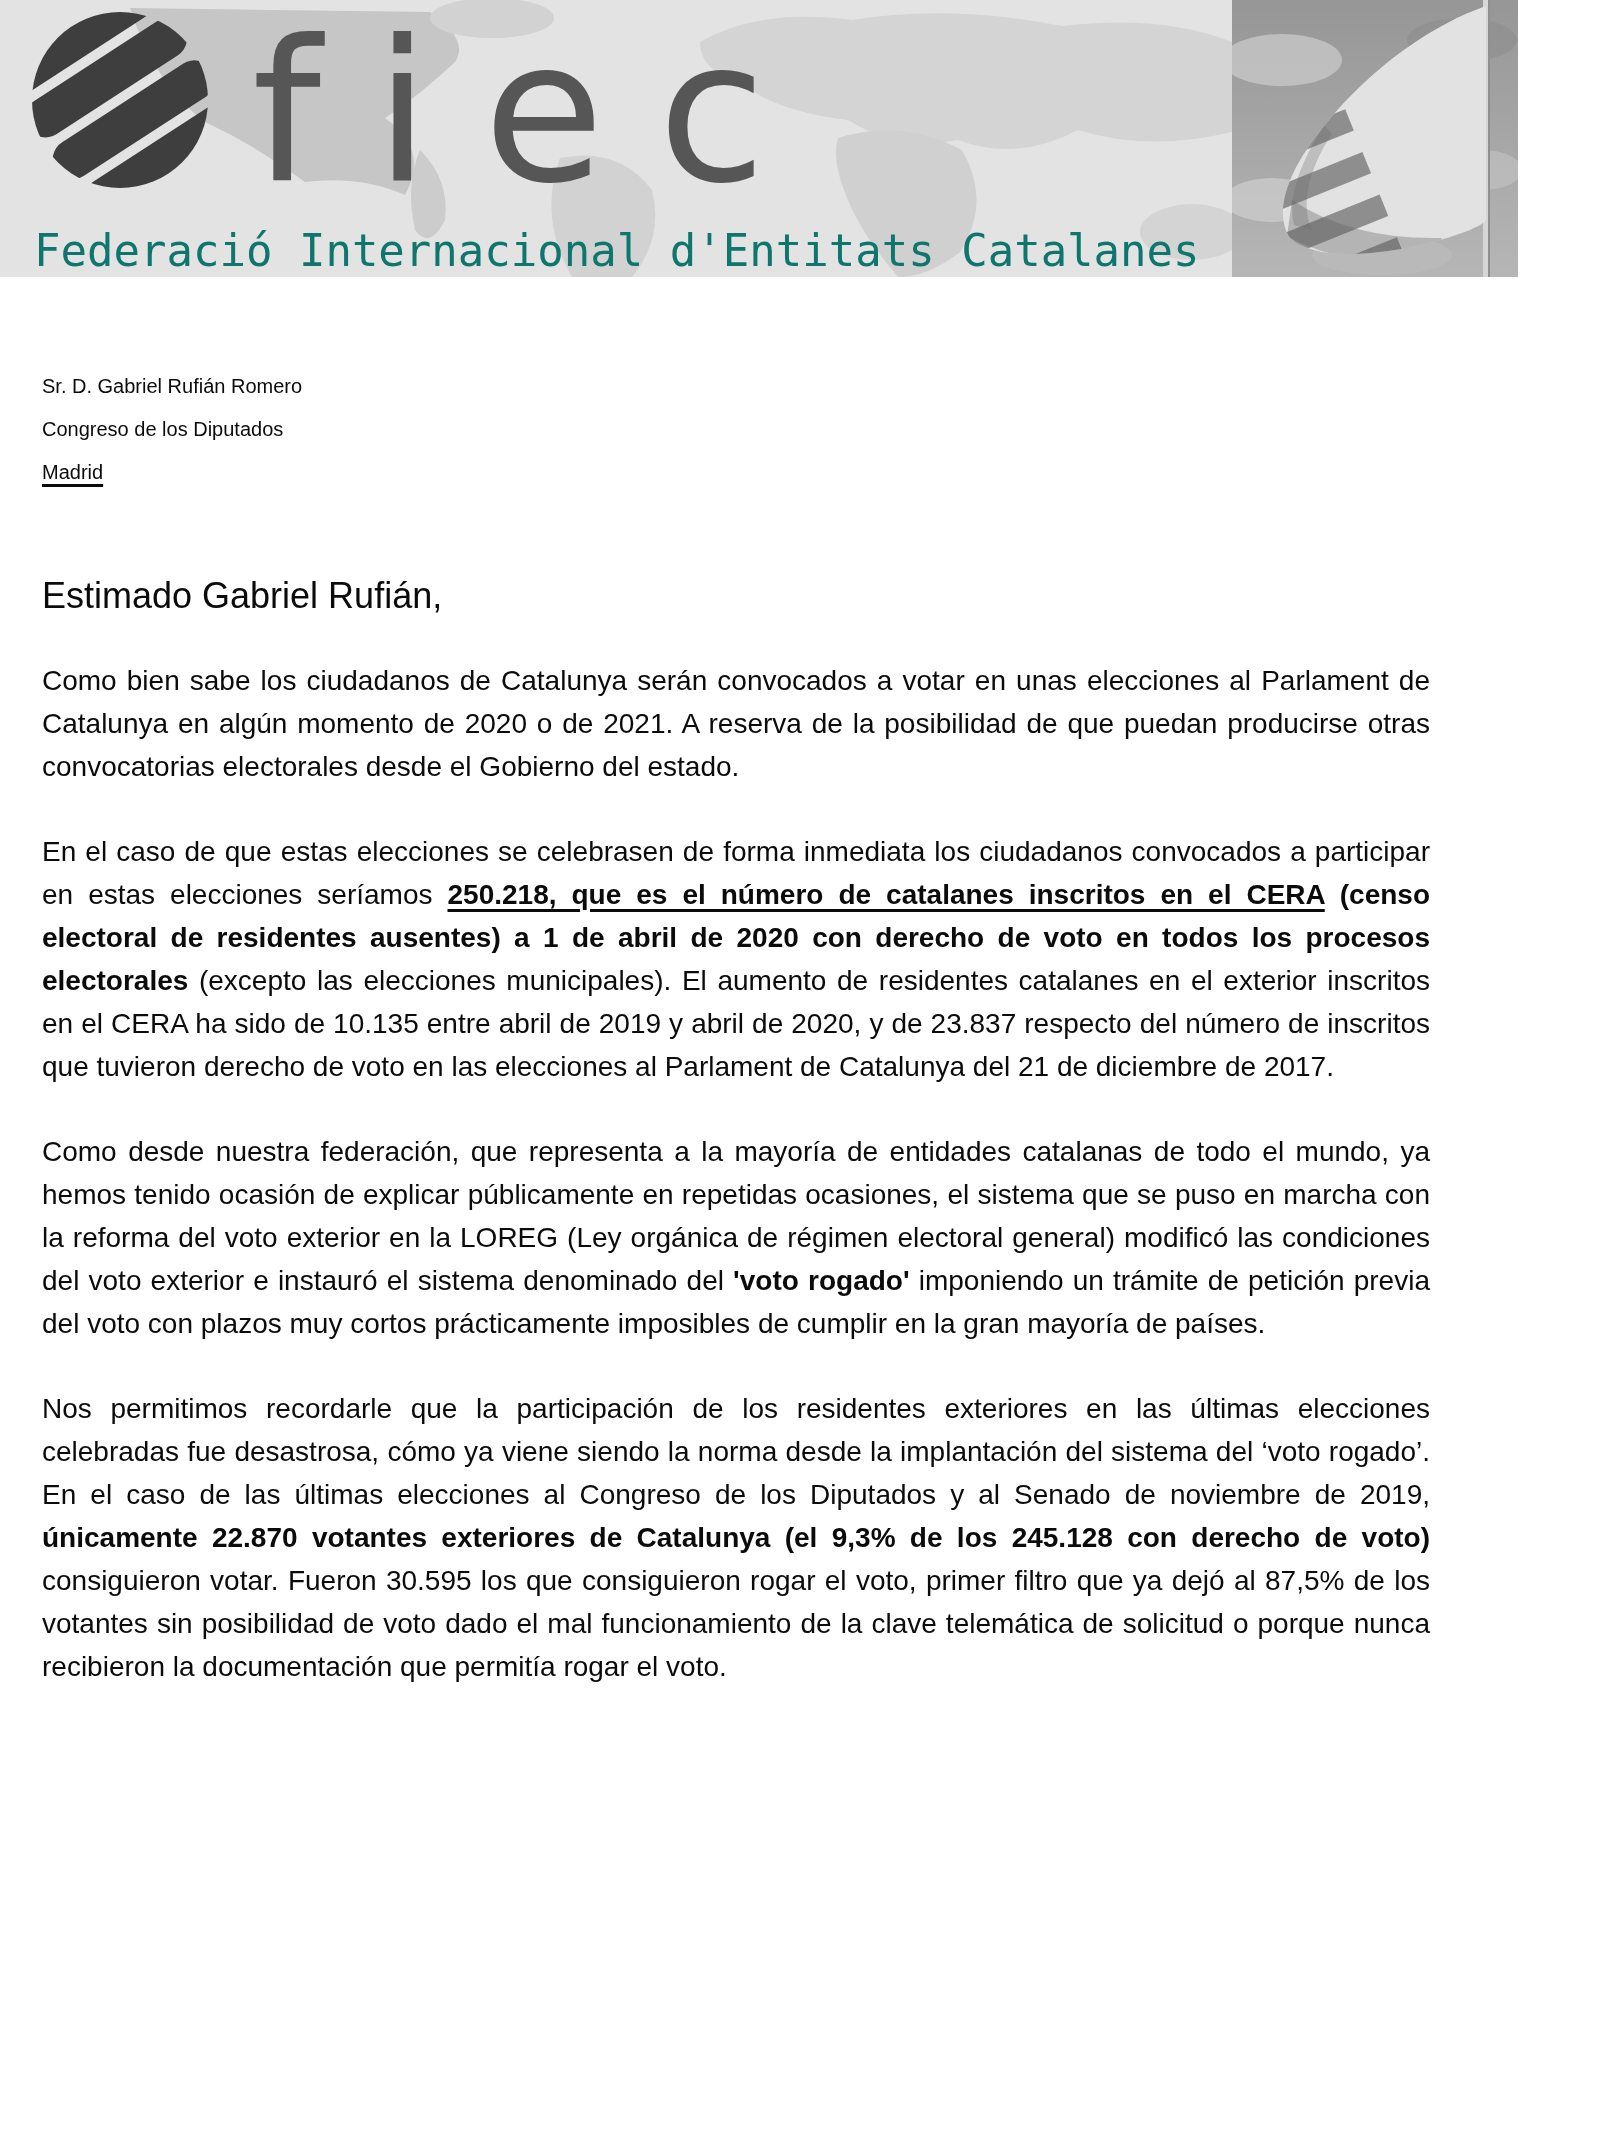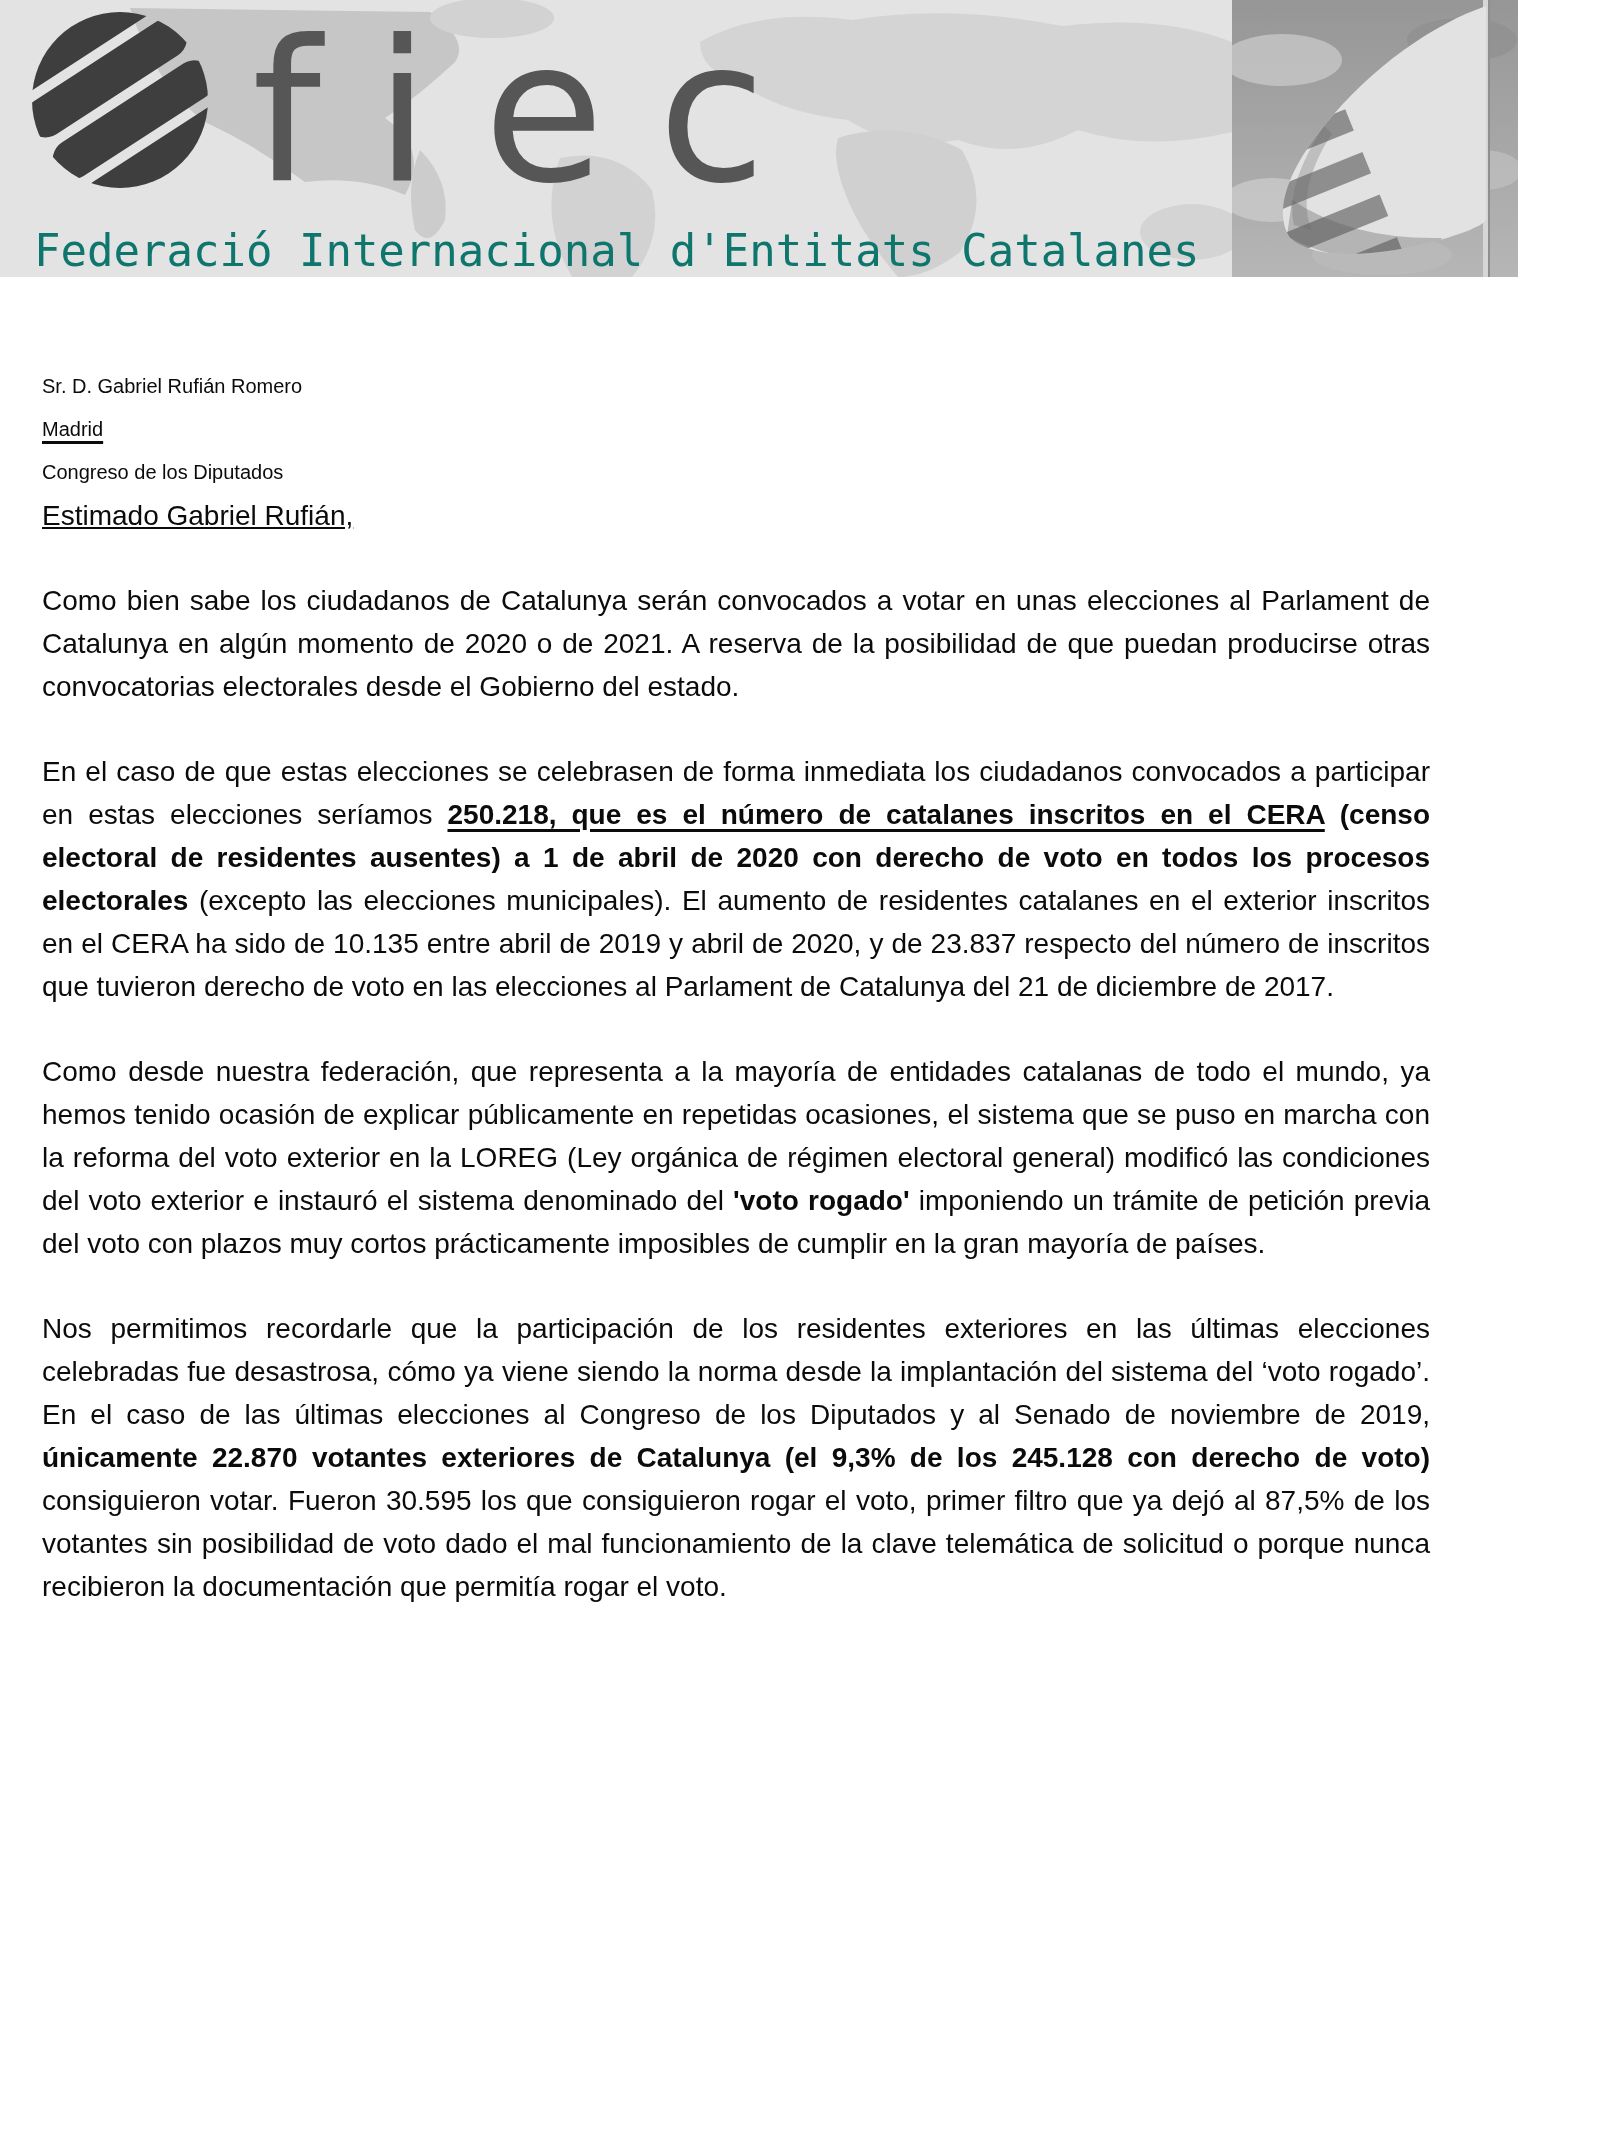--- a/index.html
+++ b/index.html
@@ -20,21 +20,21 @@
   .org-name{
     position:absolute;left:34px;bottom:2px;
     font-family:"DejaVu Sans Mono","Liberation Mono",monospace;
     font-size:44px;line-height:1.1;color:#0f766e;white-space:nowrap;
   }
   
   .content{position:absolute;left:42px;top:277px;width:1388px;}
   .dateline{margin-top:26px;text-align:right;font-size:28px;line-height:43px;}
   .recipient{margin-top:88px;font-size:20px;line-height:43px;}
   .recipient div{min-height:43px;}
-  .salutation{font-size:28px;line-height:43px;text-decoration:underline;}
+  .salutation{margin-top:80px;font-size:36px;line-height:43px;}
   .para{margin:42px 0 0 0;text-align:justify;font-size:28px;line-height:43px;}
   .b{font-weight:bold;}
   .u{text-decoration:underline;text-decoration-thickness:3px;text-underline-offset:5px;}
 </style>
 </head>
 <body>
 
 <div class="page">
 
   <div class="header">
@@ -110,24 +110,24 @@
         <path d="M92,126 C70,160 55,195 62,225 L80,230 C66,200 82,160 100,134 Z" fill="#6a6a6a" opacity="0.3"></path>
       </g>
     </svg>
   </div>
 
   <div class="content">
 
 
     <div class="recipient">
       <div>Sr. D. Gabriel Rufián Romero</div>
+      <div>Congreso de los Diputados</div>
       <div>
         <span class="u">Madrid</span>
       </div>
-      <div>Congreso de los Diputados</div>
     </div>
 
     <div class="salutation">Estimado Gabriel Rufián,</div>
 
     <div>
         <p class="para"><span>Como bien sabe los ciudadanos de Catalunya serán convocados a votar en unas elecciones al Parlament de Catalunya en algún momento de 2020 o de 2021. A reserva de la posibilidad de que puedan producirse otras convocatorias electorales desde el Gobierno del estado.</span></p>
         <p class="para"><span>En el caso de que estas elecciones se celebrasen de forma inmediata los ciudadanos convocados a participar en estas elecciones seríamos </span><span class="b u">250.218, que es el número de catalanes inscritos en el CERA</span><span class="b"> (censo electoral de residentes ausentes) a 1 de abril de 2020 con derecho de voto en todos los procesos electorales</span><span> (excepto las elecciones municipales). El aumento de residentes catalanes en el exterior inscritos en el CERA ha sido de 10.135 entre abril de 2019 y abril de 2020, y de 23.837 respecto del número de inscritos que tuvieron derecho de voto en las elecciones al Parlament de Catalunya del 21 de diciembre de 2017.</span></p>
         <p class="para"><span>Como desde nuestra federación, que representa a la mayoría de entidades catalanas de todo el mundo, ya hemos tenido ocasión de explicar públicamente en repetidas ocasiones, el sistema que se puso en marcha con la reforma del voto exterior en la LOREG (Ley orgánica de régimen electoral general) modificó las condiciones del voto exterior e instauró el sistema denominado del </span><span class="b">'voto rogado'</span><span> imponiendo un trámite de petición previa del voto con plazos muy cortos prácticamente imposibles de cumplir en la gran mayoría de países.</span></p>
         <p class="para"><span>Nos permitimos recordarle que la participación de los residentes exteriores en las últimas elecciones celebradas fue desastrosa, cómo ya viene siendo la norma desde la implantación del sistema del ‘voto rogado’. En el caso de las últimas elecciones al Congreso de los Diputados y al Senado de noviembre de 2019, </span><span class="b">únicamente 22.870 votantes exteriores de Catalunya (el 9,3% de los 245.128 con derecho de voto)</span><span> consiguieron votar. Fueron 30.595 los que consiguieron rogar el voto, primer filtro que ya dejó al 87,5% de los votantes sin posibilidad de voto dado el mal funcionamiento de la clave telemática de solicitud o porque nunca recibieron la documentación que permitía rogar el voto.</span></p>
       </div>

